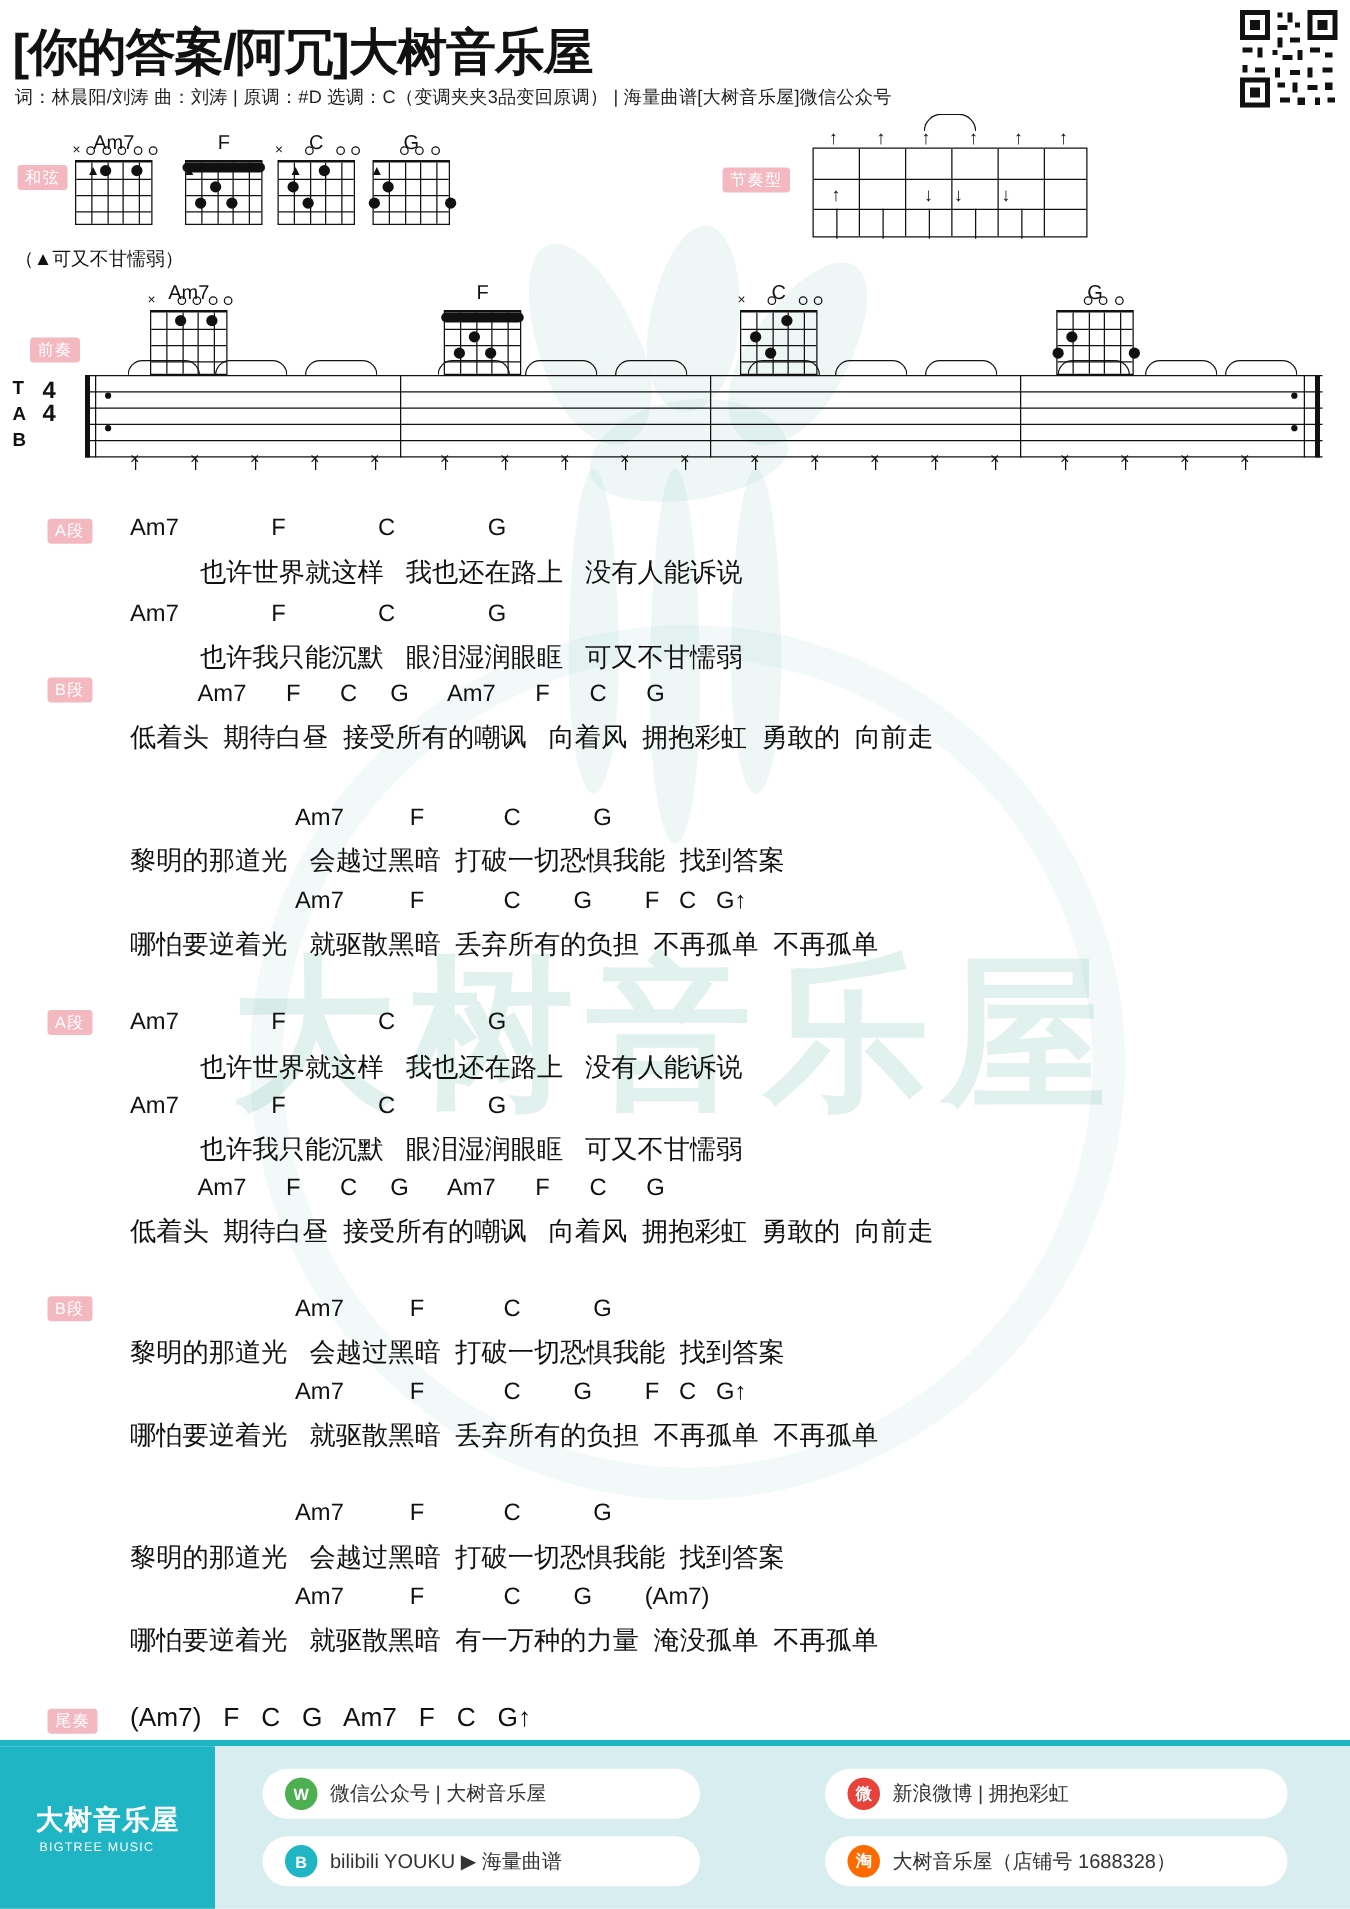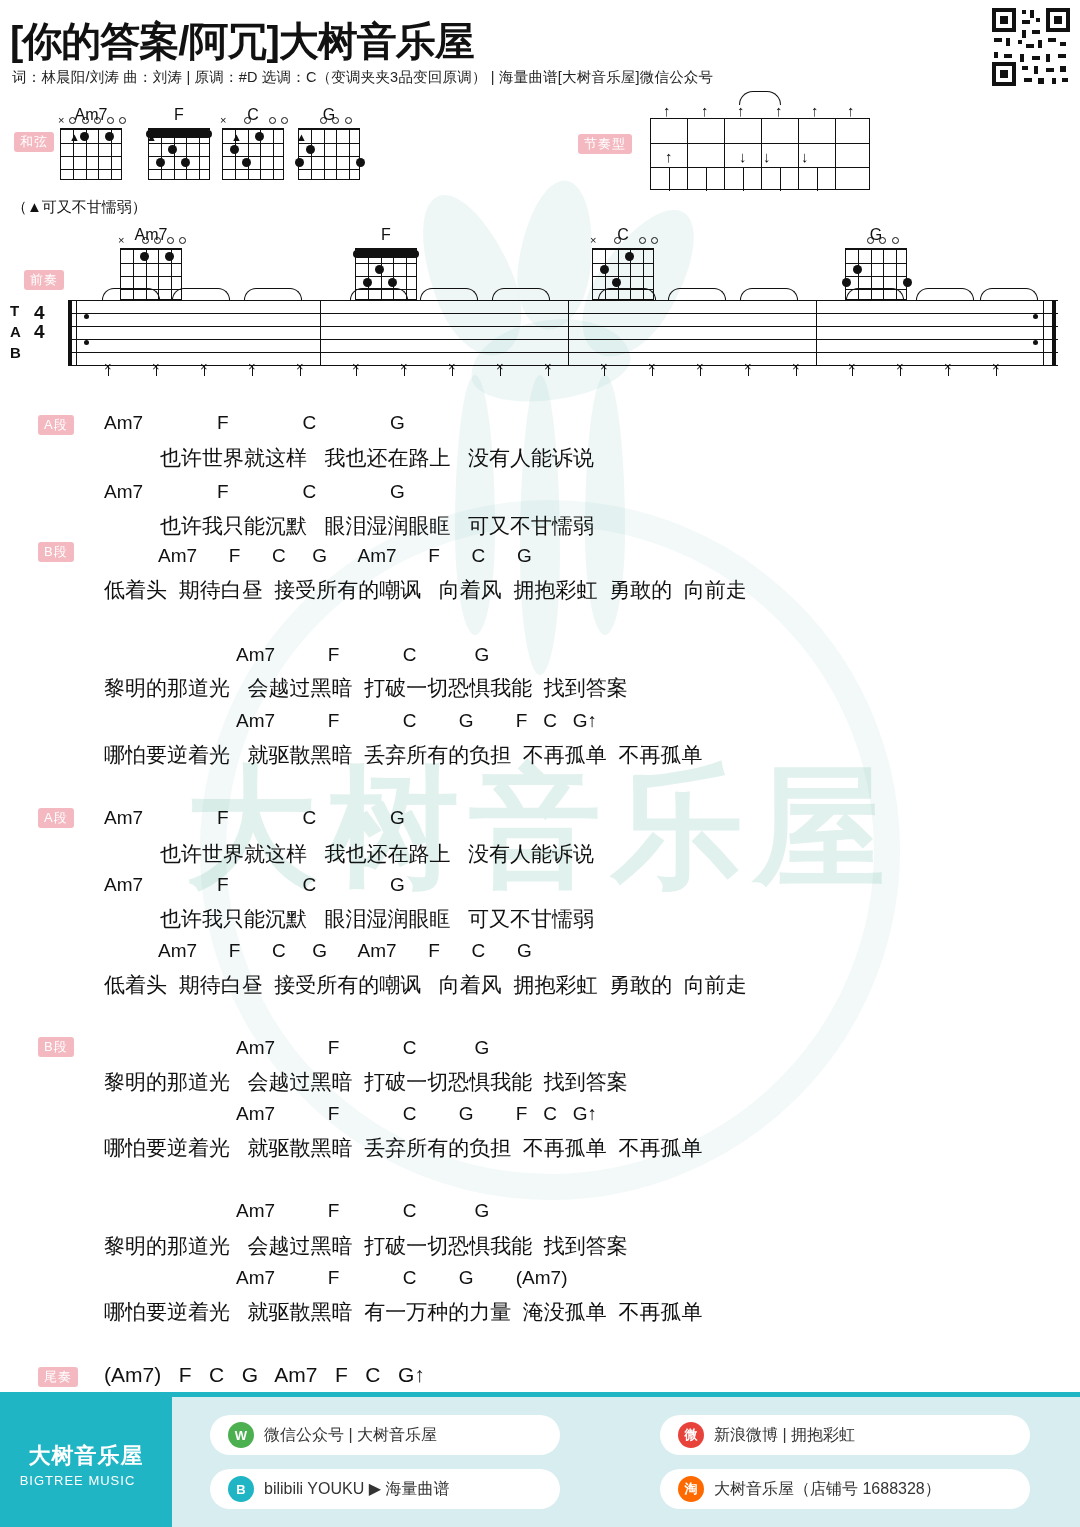--- a/index.html
+++ b/index.html
@@ -187,21 +187,21 @@
     position:absolute; left:0; bottom:0;
     width:1080px; height:130px;
     background:#d8edf0;
   }
   .footer-left {
     position:absolute; left:0; top:0; width:172px; height:130px;
     background:#1fb5c4;
     color:#fff; text-align:center;
   }
   .footer-left .fl1 { position:absolute; top:44px; left:0; width:172px; font-size:22px; font-weight:bold; letter-spacing:1px;}
-  .footer-left .fl2 { position:absolute; top:76px; left:0; width:155px; font-size:13px; letter-spacing:1px;}
+  .footer-left .fl2 { position:absolute; top:76px; left:0; width:155px; font-size:10px; letter-spacing:1px;}
   .pill {
     position:absolute;
     height:40px;
     background:#ffffff;
     border-radius:20px;
     display:flex; align-items:center;
     padding:0 18px;
     font-size:16px; color:#333;
   }
   .pill .ic {

